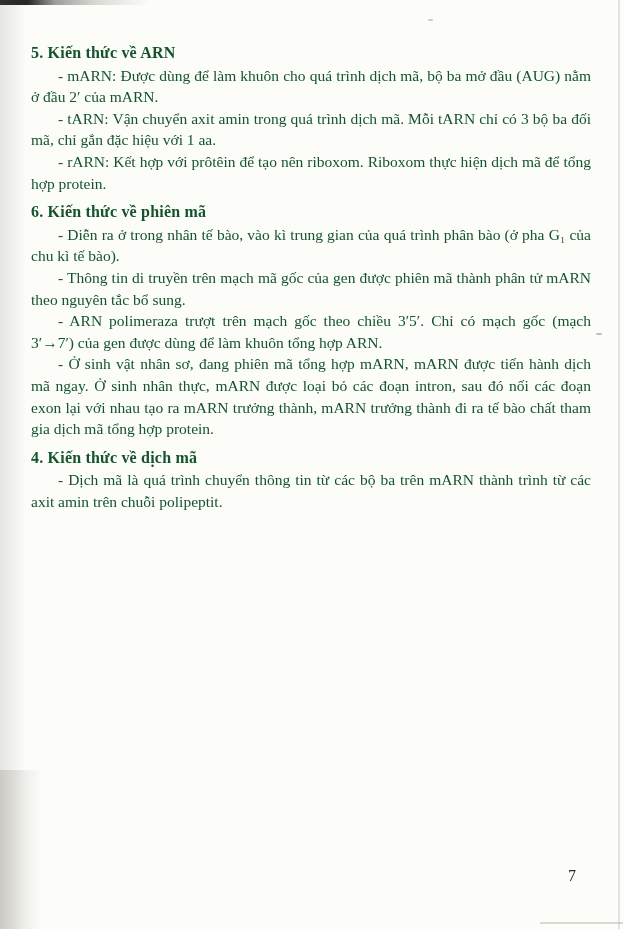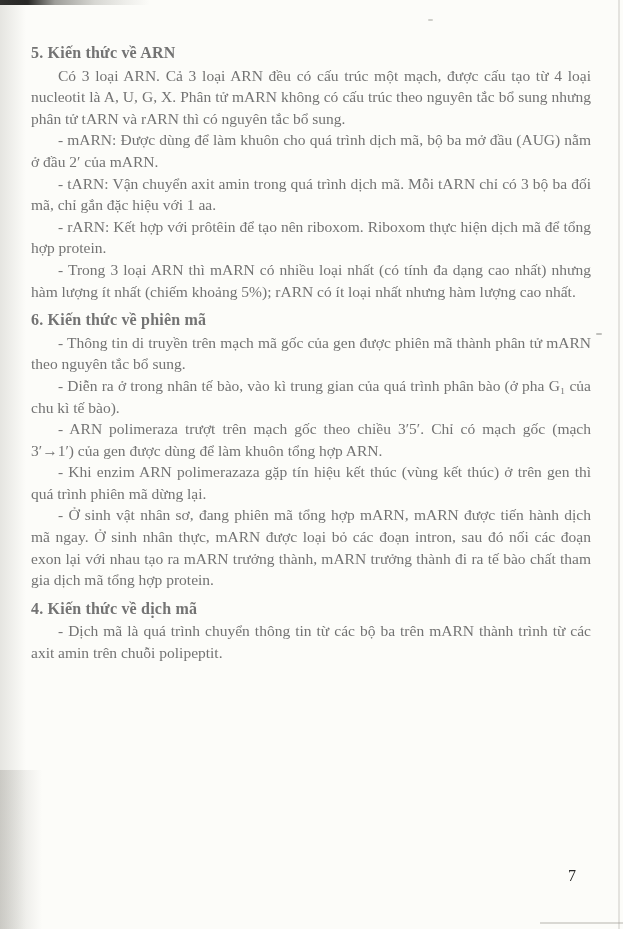--- a/index.html
+++ b/index.html
@@ -12,21 +12,21 @@
   .page {
     position: relative;
     width: 623px; height: 929px;
     background: #fcfcf9;
     overflow: hidden;
   }
   .content {
     position: absolute;
     left: 31px; top: 42px;
     width: 560px;
-    color: #737373;
+    color: #14532d;
     font-size: 15.5px;
     line-height: 21.6px;
     text-align: justify;
     text-justify: inter-word;
   }
   .section-heading {
     font-size: 16px;
     font-weight: 700;
     margin: 7px 0 1px 0;
     text-align: left;
@@ -94,30 +94,27 @@
   <div class="edge-top-left"></div>
   <div class="edge-left"></div>
   <div class="edge-left-bottom"></div>
   <div class="edge-right-line"></div>
   <div class="edge-bottom-right"></div>
   <div class="speck-a"></div>
   <div class="speck-b"></div>
 
   <main class="content" id="content">
       <h2 class="section-heading">5. Kiến thức về ARN</h2>
-      <p class="para">Có 3 loại ARN. Cả 3 loại ARN đều có cấu trúc một mạch, được cấu tạo từ 4 loại nucleotit là A, U, G, X. Phân tử mARN không có cấu trúc theo nguyên tắc bổ sung nhưng phân tử tARN và rARN thì có nguyên tắc bổ sung.</p>
       <p class="para">- mARN: Được dùng để làm khuôn cho quá trình dịch mã, bộ ba mở đầu (AUG) nằm ở đầu 2′ của mARN.</p>
       <p class="para">- tARN: Vận chuyển axit amin trong quá trình dịch mã. Mỗi tARN chỉ có 3 bộ ba đối mã, chỉ gắn đặc hiệu với 1 aa.</p>
       <p class="para">- rARN: Kết hợp với prôtêin để tạo nên riboxom. Riboxom thực hiện dịch mã để tổng hợp protein.</p>
-      <p class="para">- Trong 3 loại ARN thì mARN có nhiều loại nhất (có tính đa dạng cao nhất) nhưng hàm lượng ít nhất (chiếm khoảng 5%); rARN có ít loại nhất nhưng hàm lượng cao nhất.</p>
       <h2 class="section-heading">6. Kiến thức về phiên mã</h2>
+      <p class="para">- Diễn ra ở trong nhân tế bào, vào kì trung gian của quá trình phân bào (ở pha G₁ của chu kì tế bào).</p>
       <p class="para">- Thông tin di truyền trên mạch mã gốc của gen được phiên mã thành phân tử mARN theo nguyên tắc bổ sung.</p>
-      <p class="para">- Diễn ra ở trong nhân tế bào, vào kì trung gian của quá trình phân bào (ở pha G₁ của chu kì tế bào).</p>
-      <p class="para">- ARN polimeraza trượt trên mạch gốc theo chiều 3′5′. Chỉ có mạch gốc (mạch 3′→1′) của gen được dùng để làm khuôn tổng hợp ARN.</p>
-      <p class="para">- Khi enzim ARN polimerazaza gặp tín hiệu kết thúc (vùng kết thúc) ở trên gen thì quá trình phiên mã dừng lại.</p>
+      <p class="para">- ARN polimeraza trượt trên mạch gốc theo chiều 3′5′. Chỉ có mạch gốc (mạch 3′→7′) của gen được dùng để làm khuôn tổng hợp ARN.</p>
       <p class="para">- Ở sinh vật nhân sơ, đang phiên mã tổng hợp mARN, mARN được tiến hành dịch mã ngay. Ở sinh nhân thực, mARN được loại bỏ các đoạn intron, sau đó nối các đoạn exon lại với nhau tạo ra mARN trưởng thành, mARN trưởng thành đi ra tế bào chất tham gia dịch mã tổng hợp protein.</p>
       <h2 class="section-heading">4. Kiến thức về dịch mã</h2>
       <p class="para">- Dịch mã là quá trình chuyển thông tin từ các bộ ba trên mARN thành trình từ các axit amin trên chuỗi polipeptit.</p>
     </main>
 
   <div class="page-number">7</div>
 
 </div>
 
 </body></html>

